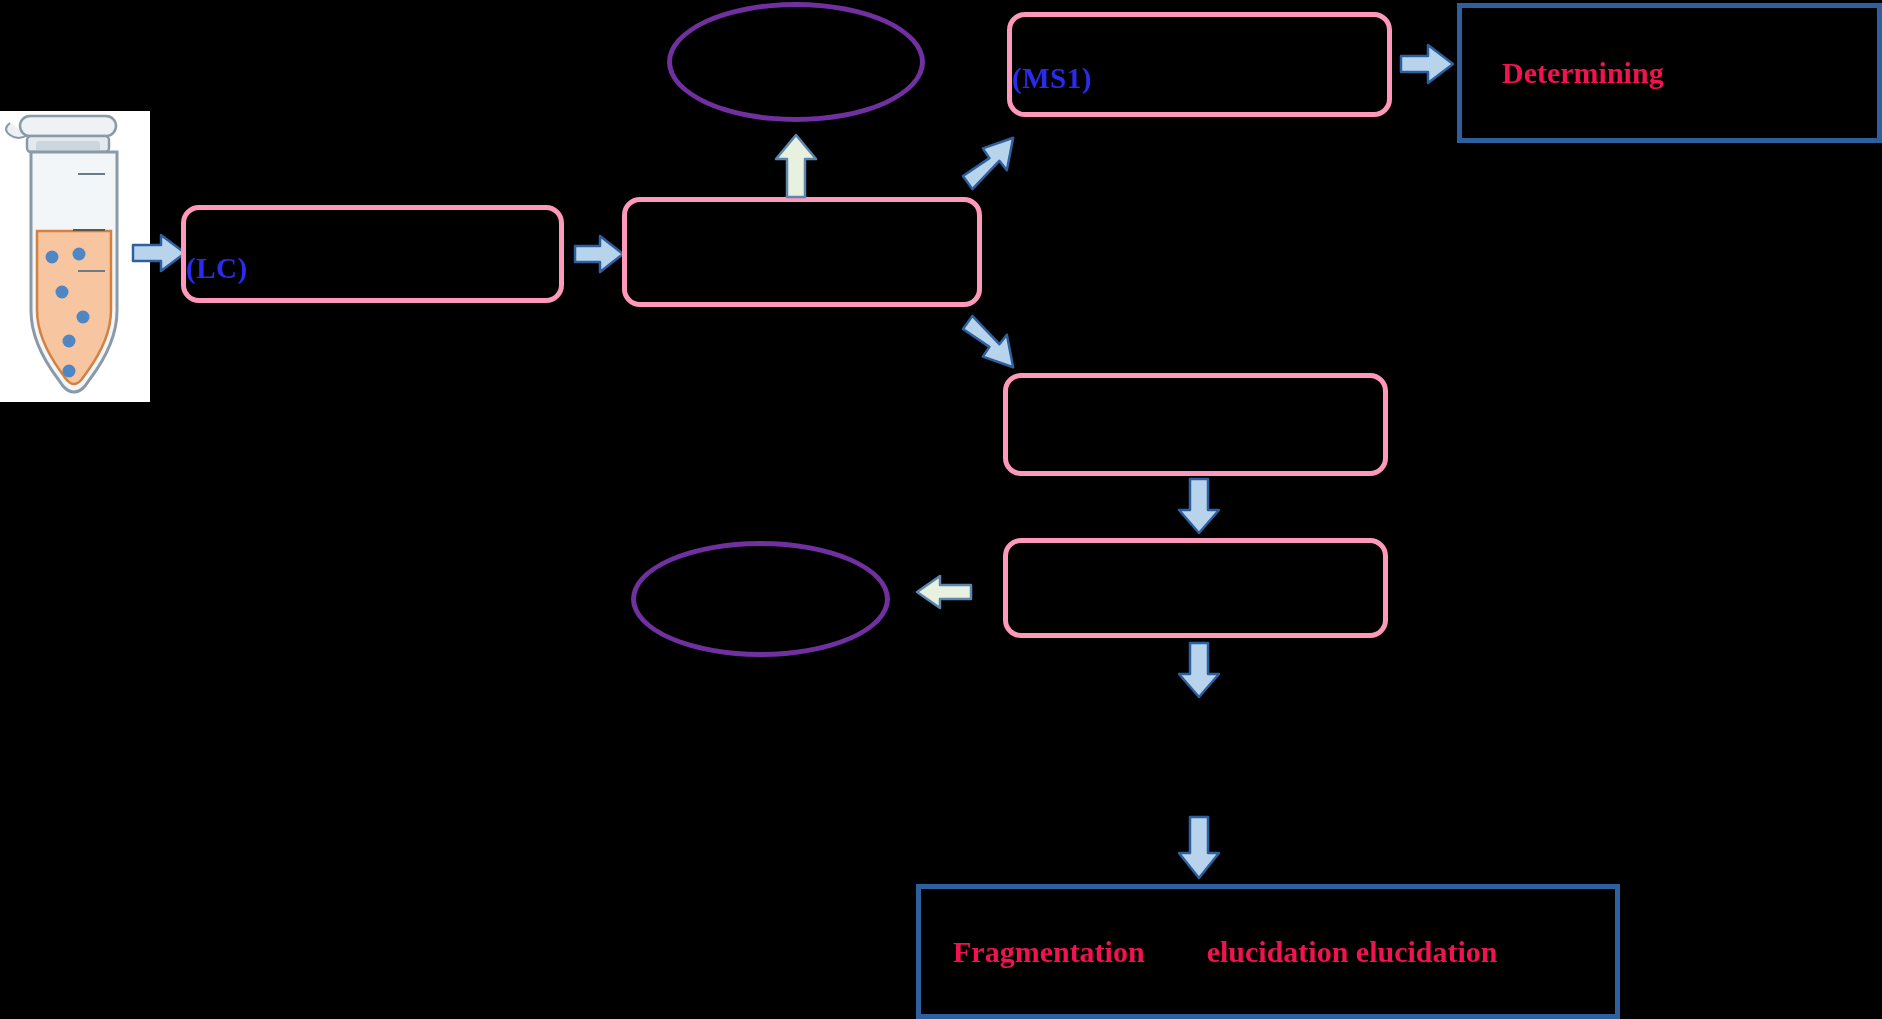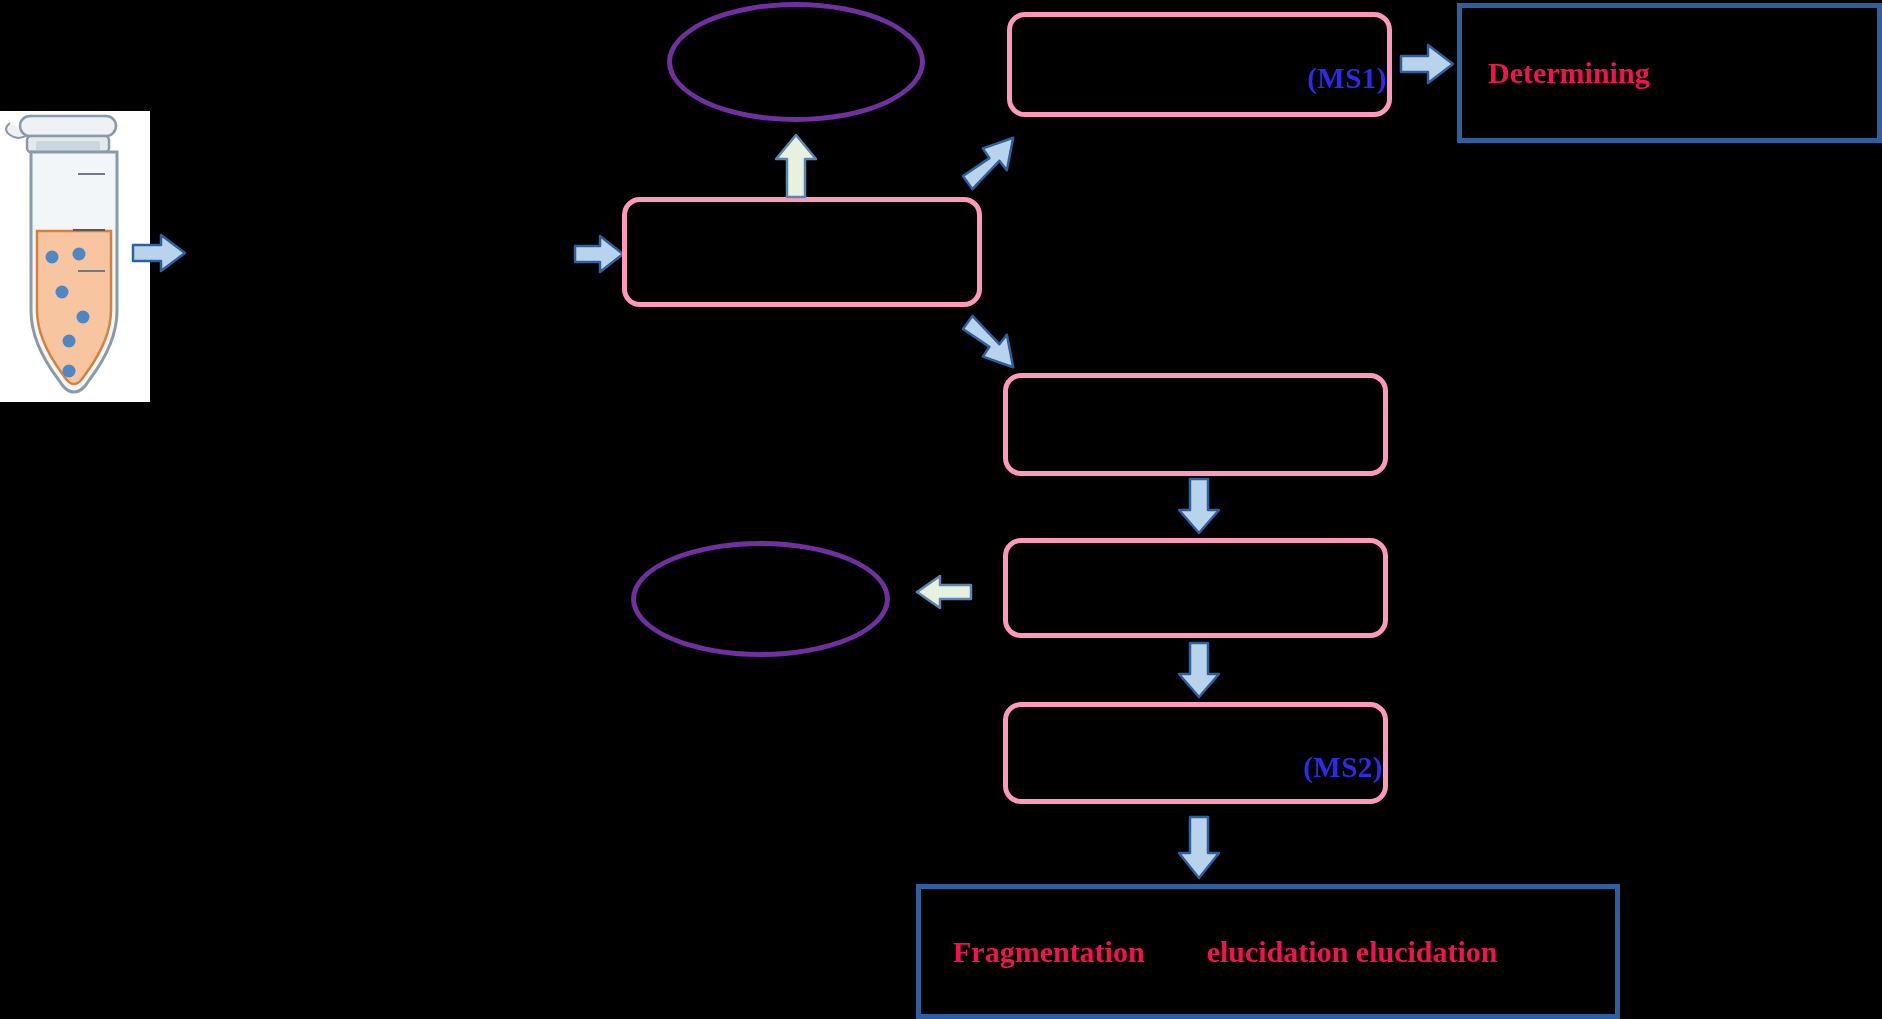--- a/index.html
+++ b/index.html
@@ -25,21 +25,21 @@
 
   
   .proc-box {
     position: absolute;
     box-sizing: border-box;
     border: 5px solid #ff99bb;
     border-radius: 18px;
     background: #000000;
     display: flex;
     align-items: center;
-    justify-content: flex-end;
+    justify-content: flex-start;
   }
   .proc-label {
     color: #2b2bee;
     font-weight: bold;
     font-size: 29px;
     letter-spacing: .5px;
     line-height: 1;
     white-space: nowrap;
     position: relative;
     top: 14px;
@@ -107,20 +107,23 @@
       <circle cx="69" cy="260" r="6.5" fill="#4f87c4"></circle>
     </svg>
   </div>
 
   <div class="arrow" style="left:131px; top:232px; width:56px; height:42px;">
     <svg width="56" height="42" viewBox="0 0 56 42">
       <polygon points="2,13 30,13 30,3 54,21 30,39 30,29 2,29" fill="#b8d4ec" stroke="#2e5f9e" stroke-width="2.5" stroke-linejoin="round"></polygon>
     </svg>
   </div>
 
+  <div class="proc-box" style="left:181px; top:205px; width:383px; height:98px;">
+    <span class="proc-label">(LC)</span>
+  </div>
 
   <div class="arrow" style="left:573px; top:233px; width:52px; height:42px;">
     <svg width="52" height="42" viewBox="0 0 52 42">
       <polygon points="2,13 27,13 27,3 50,21 27,39 27,29 2,29" fill="#b8d4ec" stroke="#2e5f9e" stroke-width="2.5" stroke-linejoin="round"></polygon>
     </svg>
   </div>
 
   <div class="proc-box" style="left:622px; top:197px; width:360px; height:110px;">
     <span class="proc-label"></span>
   </div>
@@ -142,21 +145,21 @@
   <div class="proc-box" style="left:1007px; top:12px; width:385px; height:105px;">
     <span class="proc-label">(MS1)</span>
   </div>
 
   <div class="arrow" style="left:1399px; top:42px; width:56px; height:44px;">
     <svg width="56" height="44" viewBox="0 0 56 44">
       <polygon points="2,14 29,14 29,3 54,22 29,41 29,30 2,30" fill="#b8d4ec" stroke="#2e5f9e" stroke-width="2.5" stroke-linejoin="round"></polygon>
     </svg>
   </div>
 
-  <div class="outcome-box" style="left:1457px; top:3px; width:425px; height:140px; padding-left:26px;">
+  <div class="outcome-box" style="left:1457px; top:3px; width:425px; height:140px; padding-left:40px;">
     <span class="outcome-text">Determining</span>
   </div>
 
   <div class="arrow" style="left:948px; top:306px; width:76px; height:76px;">
     <svg width="76" height="76" viewBox="0 0 76 76">
       <polygon points="18,14 12,29 42,40 38,51 70,54 56,24 51,35" fill="#b8d4ec" stroke="#2e5f9e" stroke-width="2.5" stroke-linejoin="round" transform="rotate(14 38 38)"></polygon>
     </svg>
   </div>
 
   <div class="proc-box" style="left:1003px; top:373px; width:385px; height:103px;">
@@ -180,23 +183,20 @@
   </div>
 
   <div class="ellipse" style="left:631px; top:541px; width:259px; height:116px;"></div>
 
   <div class="arrow" style="left:1176px; top:641px; width:46px; height:58px;">
     <svg width="46" height="58" viewBox="0 0 46 58">
       <polygon points="14,2 32,2 32,33 43,33 23,56 3,33 14,33" fill="#b8d4ec" stroke="#2e5f9e" stroke-width="2.5" stroke-linejoin="round"></polygon>
     </svg>
   </div>
 
-  <div class="proc-box" style="left:1003px; top:702px; width:385px; height:102px;">
-    <span class="proc-label">(MS2)</span>
-  </div>
 
   <div class="arrow" style="left:1176px; top:815px; width:46px; height:66px;">
     <svg width="46" height="66" viewBox="0 0 46 66">
       <polygon points="14,2 32,2 32,38 43,38 23,63 3,38 14,38" fill="#b8d4ec" stroke="#2e5f9e" stroke-width="2.5" stroke-linejoin="round"></polygon>
     </svg>
   </div>
 
   <div class="outcome-box" style="left:916px; top:884px; width:704px; height:135px; padding-left:32px;">
     <span class="outcome-text">Fragmentation</span>
     <span style="display:inline-block;width:62px"></span>

